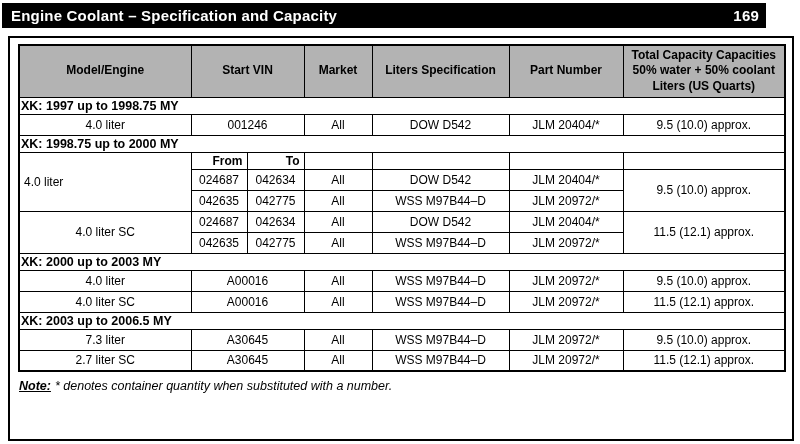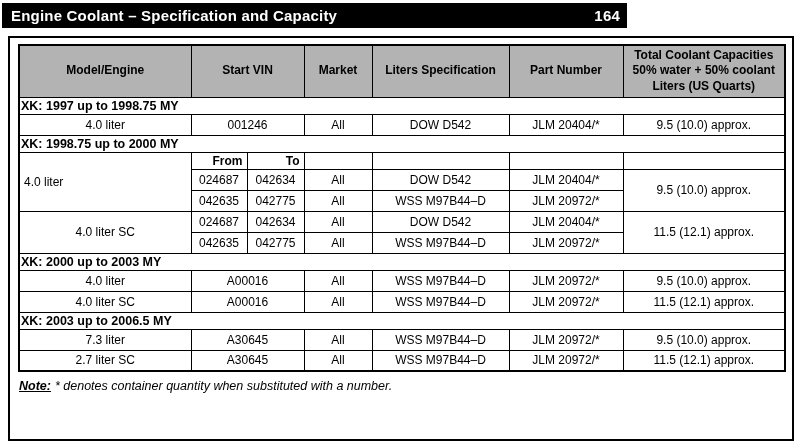--- a/index.html
+++ b/index.html
@@ -7,21 +7,21 @@
   body {
     width: 800px; height: 444px;
     background: #fff; color: #000;
     font-family: "Liberation Sans", sans-serif;
     position: relative;
   }
 
   
   .title-bar {
     position: absolute; left: 2px; top: 3px;
-    width: 625px; height: 25px;
+    width: 764px; height: 25px;
     background: #000; color: #fff;
     display: flex; align-items: center; justify-content: space-between;
     padding: 0 7px 0 9px;
     font-weight: 700; font-size: 15px;
     letter-spacing: 0.2px;
   }
 
   
   .content-box {
     position: absolute; left: 8px; top: 36px;
@@ -71,21 +71,21 @@
     font-size: 12.5px;
     line-height: 1.35;
   }
   .note-label { font-weight: 700; margin-right: 4px; text-decoration: underline; }
 </style>
 </head>
 <body>
 
 <header class="title-bar">
   <span>Engine Coolant – Specification and Capacity</span>
-  <span>164</span>
+  <span>169</span>
 </header>
 
 <div class="content-box">
   <table class="spec">
     <colgroup>
       <col style="width:172px">
         <col style="width:56px">
         <col style="width:57px">
       <col style="width:68px">
         <col style="width:137px">
@@ -93,21 +93,21 @@
       <col style="width:162px">
     </colgroup>
     <thead>
       <tr>
         <th>Model/Engine</th>
         <th colspan="2">Start VIN</th>
         <th>Market</th>
         <th>Liters Specification</th>
         <th>Part Number</th>
         <th>
-          <div class="cap-line">Total Coolant Capacities</div>
+          <div class="cap-line">Total Capacity Capacities</div>
           <div class="cap-line">50% water + 50% coolant</div>
           <div class="cap-line">Liters (US Quarts)</div>
         </th>
       </tr>
     </thead>
     <tbody>
 
       <tr class="section">
         <td colspan="7">XK: 1997 up to 1998.75 MY</td>
       </tr>

